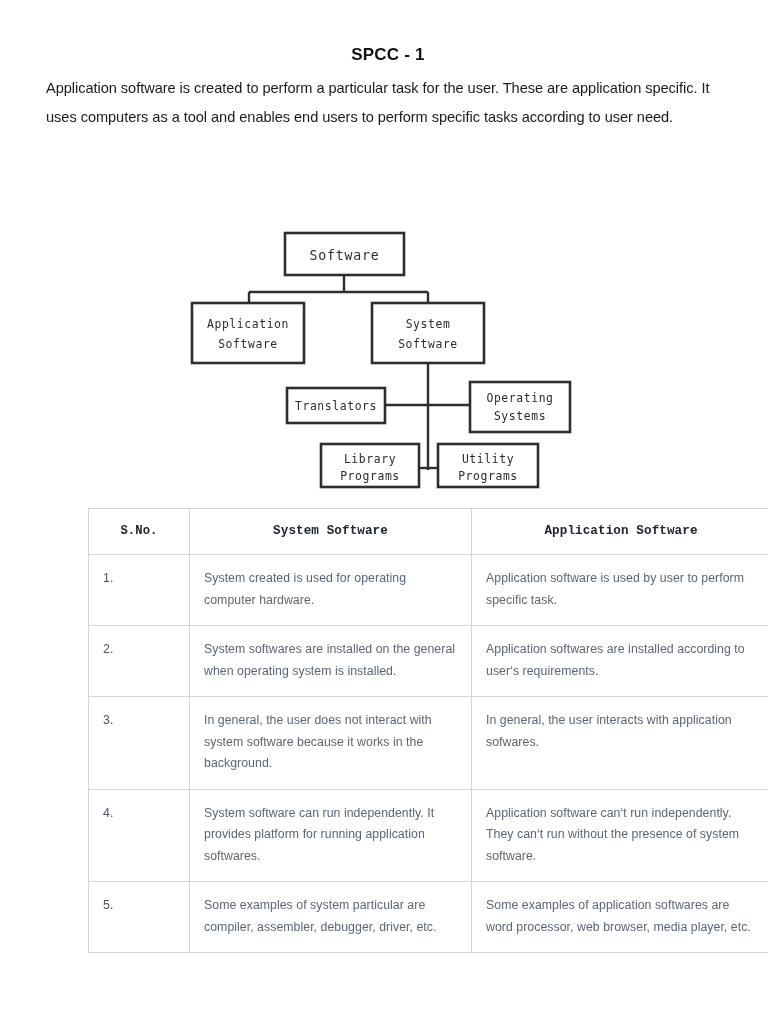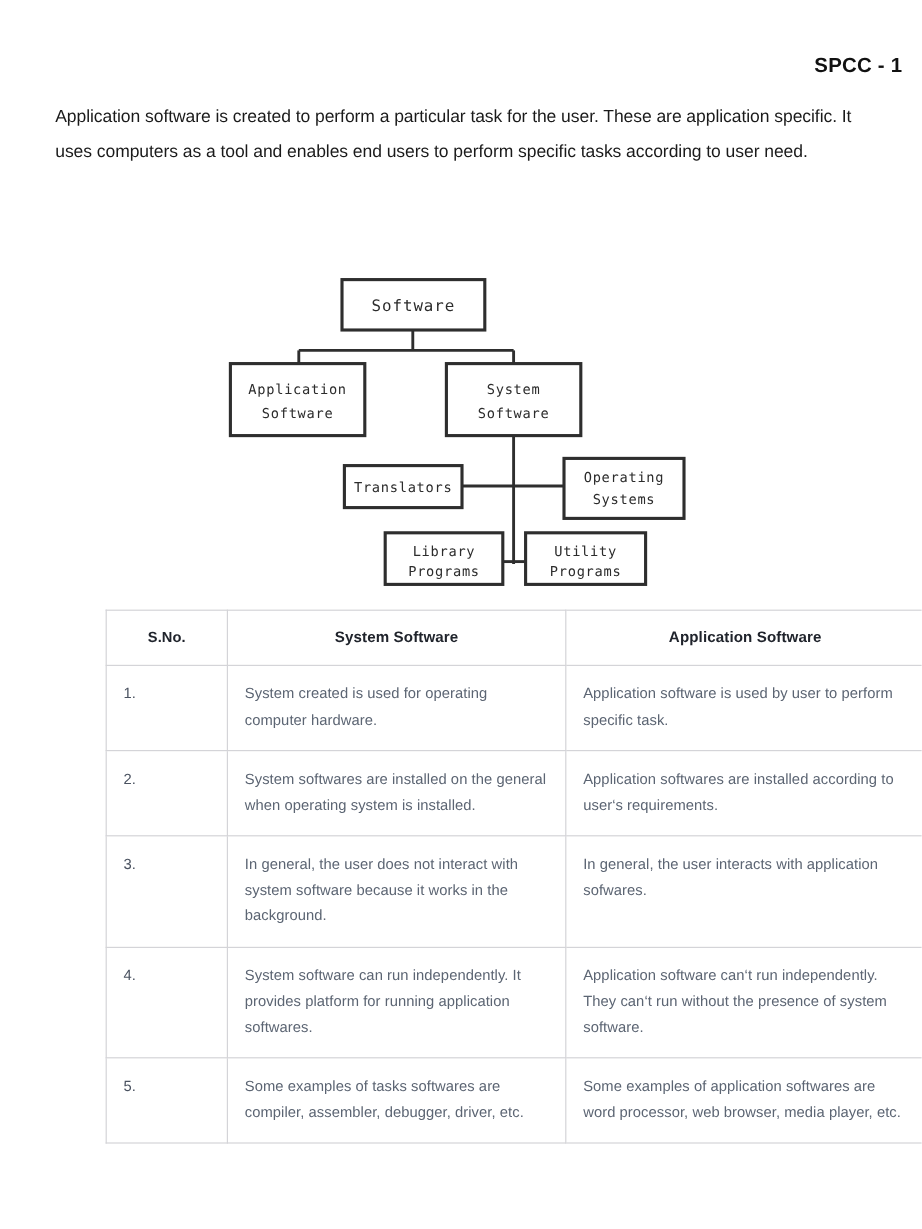--- a/index.html
+++ b/index.html
@@ -17,35 +17,35 @@
 
   .page {
     position: absolute;
     inset: 0;
     background: #ffffff;
   }
 
   
   .doc-title {
     position: absolute;
-    left: 0;
+    left: 12px;
     top: 45px;
     width: 752px;
-    text-align: right;
+    text-align: center;
     font-size: 17px;
     font-weight: bold;
     color: #111111;
     letter-spacing: 0.2px;
   }
 
   
   .body-block {
     position: absolute;
     left: 46px;
-    top: 84px;
+    top: 74px;
     width: 672px;
   }
   .para {
     font-size: 14.6px;
     line-height: 29px;
     color: #1a1a1a;
     margin: 0;
     text-align: left;
     letter-spacing: -0.05px;
   }
@@ -91,20 +91,21 @@
     padding: 13px 14px 14px 14px;
   }
   .cmp-table thead th {
     text-align: center;
     font-size: 12.6px;
     font-weight: bold;
     color: #20242c;
     padding-top: 15px;
     padding-bottom: 16px;
     letter-spacing: 0.1px;
+    font-family: Liberation Mono, monospace;
   }
   .cmp-table thead th.col-sno {
     font-size: 12.2px;
   }
   .col-sno   { width: 72px; }
   .col-sys   { width: 253px; }
   .col-app   { width: 270px; }
 
   .cmp-table tbody td {
     font-size: 12.3px;
@@ -219,19 +220,19 @@
         <td>In general, the user does not interact with system software because it works in the background.</td>
         <td>In general, the user interacts with application sofwares.</td>
       </tr>
       <tr>
         <td class="cell-sno">4.</td>
         <td>System software can run independently. It provides platform for running application softwares.</td>
         <td>Application software can‘t run independently. They can‘t run without the presence of system software.</td>
       </tr>
       <tr>
         <td class="cell-sno">5.</td>
-        <td>Some examples of tasks softwares are compiler, assembler, debugger, driver, etc.</td>
+        <td>Some examples of system particular are compiler, assembler, debugger, driver, etc.</td>
         <td>Some examples of application softwares are word processor, web browser, media player, etc.</td>
       </tr>
     </tbody>
   </table>
 
 </div>
 
 </body></html>

